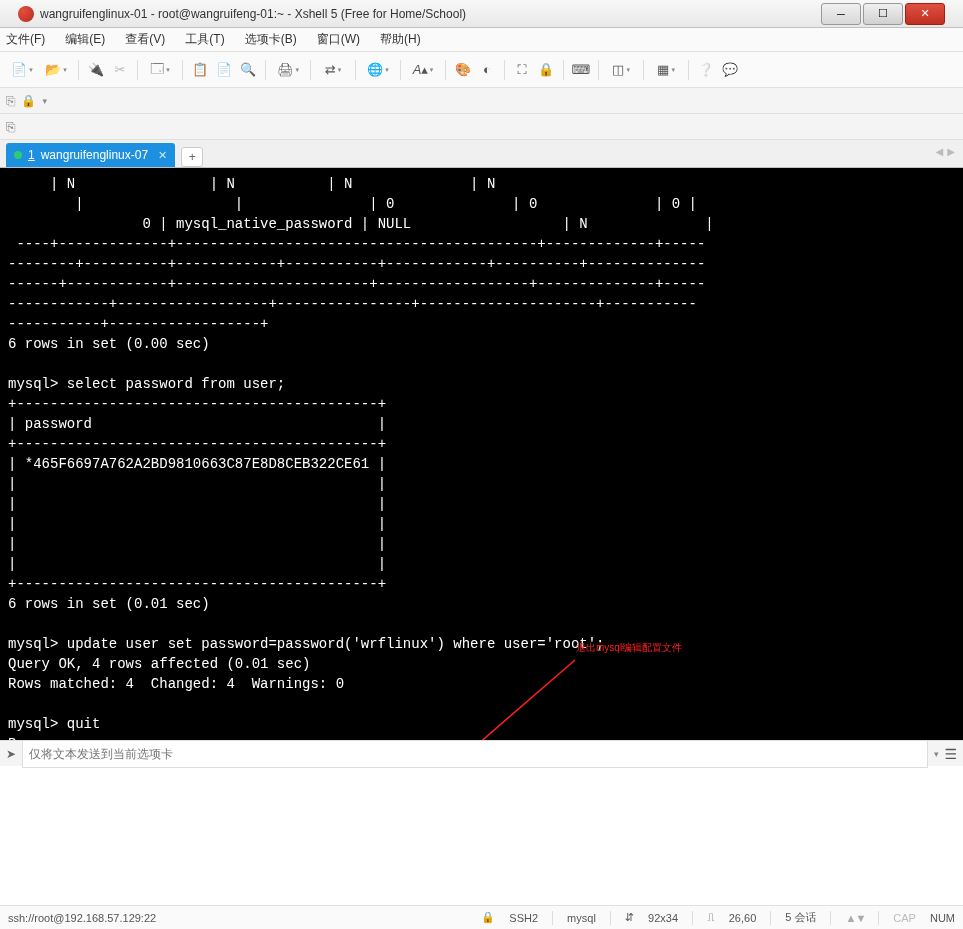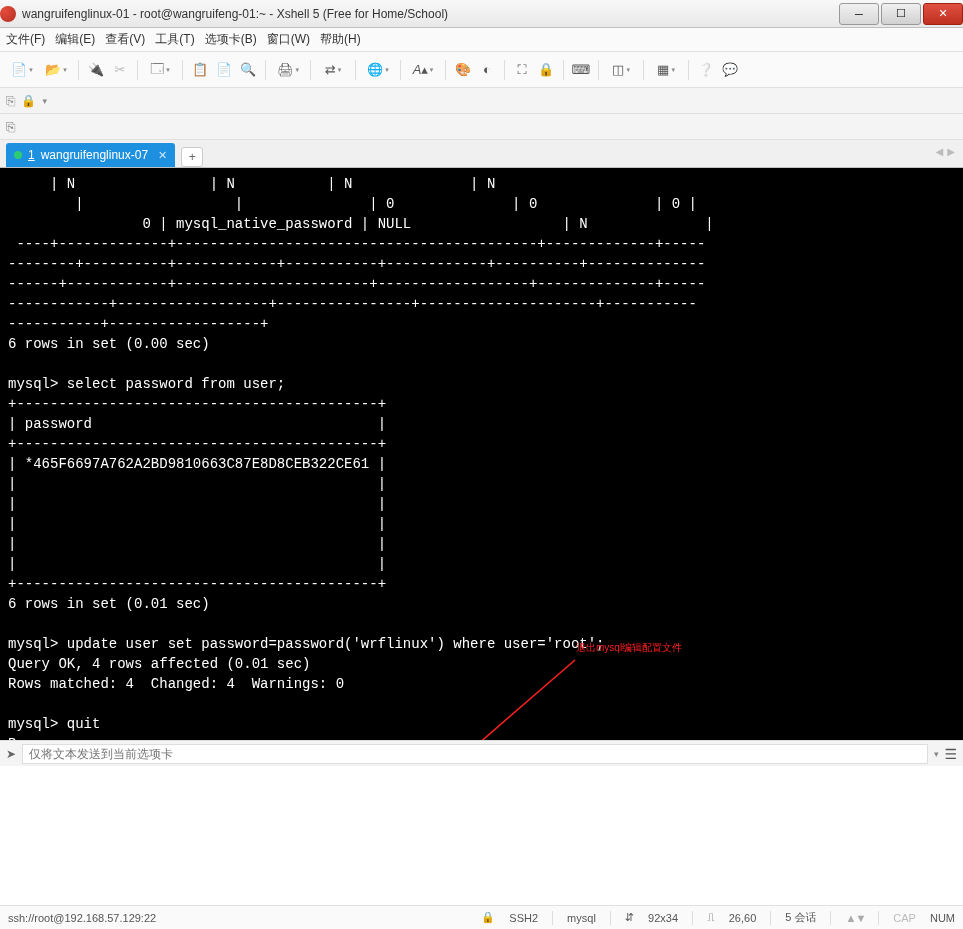--- a/index.html
+++ b/index.html
@@ -1,28 +1,28 @@
 <!DOCTYPE html>
 <html><head>
 <meta charset="utf-8">
 <style>
 * { margin: 0; padding: 0; box-sizing: border-box; }
 body { font-family: "Microsoft YaHei", Tahoma, Arial, sans-serif; font-size: 12px; background: #fff; width: 963px; height: 929px; overflow: hidden; position: relative; }
 
 
-.titlebar { height: 28px; background: linear-gradient(#f8f8f8, #e8e8e8); border-bottom: 1px solid #c0c0c0; display: flex; align-items: center; padding: 0 0; }
+.titlebar { height: 28px; background: linear-gradient(#f8f8f8, #e8e8e8); border-bottom: 1px solid #c0c0c0; display: flex; align-items: center; padding: 0 18px; }
 .titlebar .app-icon { width: 16px; height: 16px; margin-right: 6px; background: radial-gradient(circle at 30% 30%, #e74c3c, #b03020); border-radius: 50%; }
 .titlebar .title { flex: 1; color: #333; }
 .winbtns { display: flex; }
 .winbtn { width: 40px; height: 22px; display: flex; align-items: center; justify-content: center; font-size: 11px; border: 1px solid #999; border-radius: 3px; margin-left: 2px; background: linear-gradient(#f0f0f0,#d8d8d8); }
 .winbtn.close { background: linear-gradient(#e05040,#c03020); color: #fff; border-color: #a02010; }
 .winbtn.max { background: linear-gradient(#f0f0f0,#d0d0d0); }
 
 
-.menubar { height: 24px; background: #fafafa; border-bottom: 1px solid #e0e0e0; display: flex; align-items: center; padding: 0 6px; gap: 10px; }
+.menubar { height: 24px; background: #fafafa; border-bottom: 1px solid #e0e0e0; display: flex; align-items: center; padding: 0 6px; gap: 20px; }
 .menubar span { color: #333; cursor: default; }
 
 
 .toolbar { height: 36px; background: #fafafa; border-bottom: 1px solid #e0e0e0; display: flex; align-items: center; padding: 0 6px; gap: 2px; }
 .tbtn { width: 22px; height: 22px; display: flex; align-items: center; justify-content: center; border-radius: 2px; color: #555; font-size: 13px; }
 .tsep { width: 1px; height: 20px; background: #ddd; margin: 0 4px; }
 .tbtn .dd { font-size: 7px; margin-left: 2px; color: #888; }
 .tbtn.wide { width: 32px; }
 
 
@@ -49,21 +49,21 @@
 
 .annotation { position: absolute; color: #ff2020; font-size: 10px; font-family: "Microsoft YaHei", sans-serif; }
 .redbox { position: absolute; border: 1px solid #ff2020; }
 .arrow-svg { position: absolute; pointer-events: none; }
 
 .cursor-block { display: inline-block; width: 9px; height: 16px; background: #2ecc71; vertical-align: middle; }
 
 
 .inputbar { height: 26px; background: #f4f4f4; border-top: 1px solid #ddd; display: flex; align-items: center; padding: 0 6px; gap: 6px; }
 .inputbar .to-icon { color: #666; }
-.inputbar input { flex: 1; border: 1px solid #ddd; height: 20px; padding: 0 6px; font-size: 12px; background: #fff; }
+.inputbar input { flex: 1; border: 1px solid #ddd; height: 28px; padding: 0 6px; font-size: 12px; background: #fff; }
 .inputbar .dd { color: #888; font-size: 9px; }
 .inputbar .menu-i { color: #555; font-size: 14px; }
 
 
 .statusbar { height: 24px; background: #fafafa; border-top: 1px solid #e0e0e0; display: flex; align-items: center; padding: 0 8px; gap: 14px; font-size: 11px; color: #555; position: absolute; bottom: 0; left: 0; right: 0; }
 .statusbar .sep { width: 1px; height: 14px; background: #ddd; }
 .statusbar .spacer { flex: 1; }
 .statusbar .ud { color: #aaa; letter-spacing: -2px; }
 </style>
 </head>

